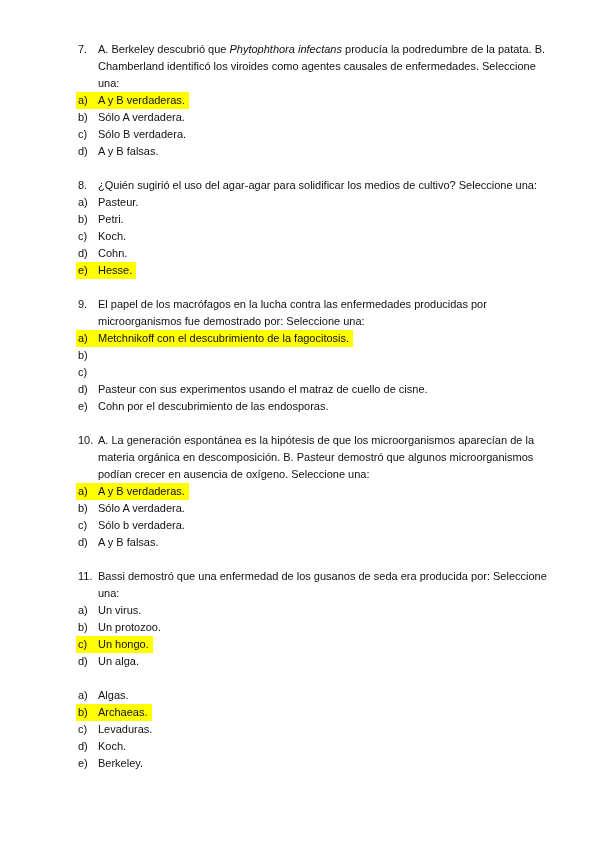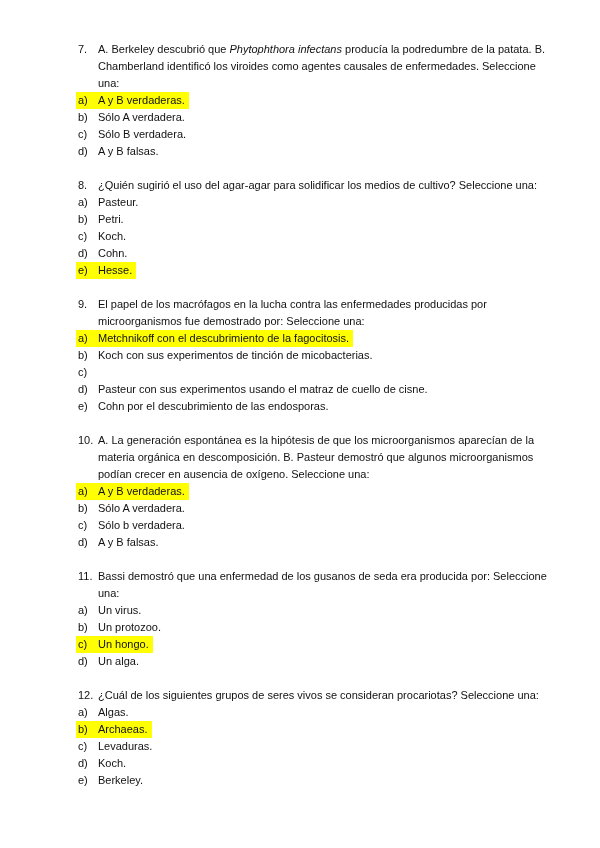--- a/index.html
+++ b/index.html
@@ -85,21 +85,20 @@
   </div>
 
   <div class="question">
     <div class="q-stem"><span class="q-num">9.</span><span>El papel de los macrófagos en la lucha contra las enfermedades producidas por microorganismos fue demostrado por: Seleccione una:</span></div>
     <div class="option highlighted">
         <span class="opt-letter">a)</span>
         <span class="opt-text">Metchnikoff con el descubrimiento de la fagocitosis.</span>
       </div>
     <div class="option">
         <span class="opt-letter">b)</span>
-        <span class="opt-text">Koch con sus experimentos de tinción de micobacterias.</span>
       </div>
     <div class="option">
         <span class="opt-letter">c)</span>
       </div>
     <div class="option">
         <span class="opt-letter">d)</span>
         <span class="opt-text">Pasteur con sus experimentos usando el matraz de cuello de cisne.</span>
       </div>
     <div class="option">
         <span class="opt-letter">e)</span>
@@ -141,21 +140,20 @@
         <span class="opt-letter">c)</span>
         <span class="opt-text">Un hongo.</span>
       </div>
     <div class="option">
         <span class="opt-letter">d)</span>
         <span class="opt-text">Un alga.</span>
       </div>
   </div>
 
   <div class="question">
-    <div class="q-stem"><span class="q-num">12.</span><span>¿Cuál de los siguientes grupos de seres vivos se consideran procariotas? Seleccione una:</span></div>
     <div class="option">
         <span class="opt-letter">a)</span>
         <span class="opt-text">Algas.</span>
       </div>
     <div class="option highlighted">
         <span class="opt-letter">b)</span>
         <span class="opt-text">Archaeas.</span>
       </div>
     <div class="option">
         <span class="opt-letter">c)</span>

